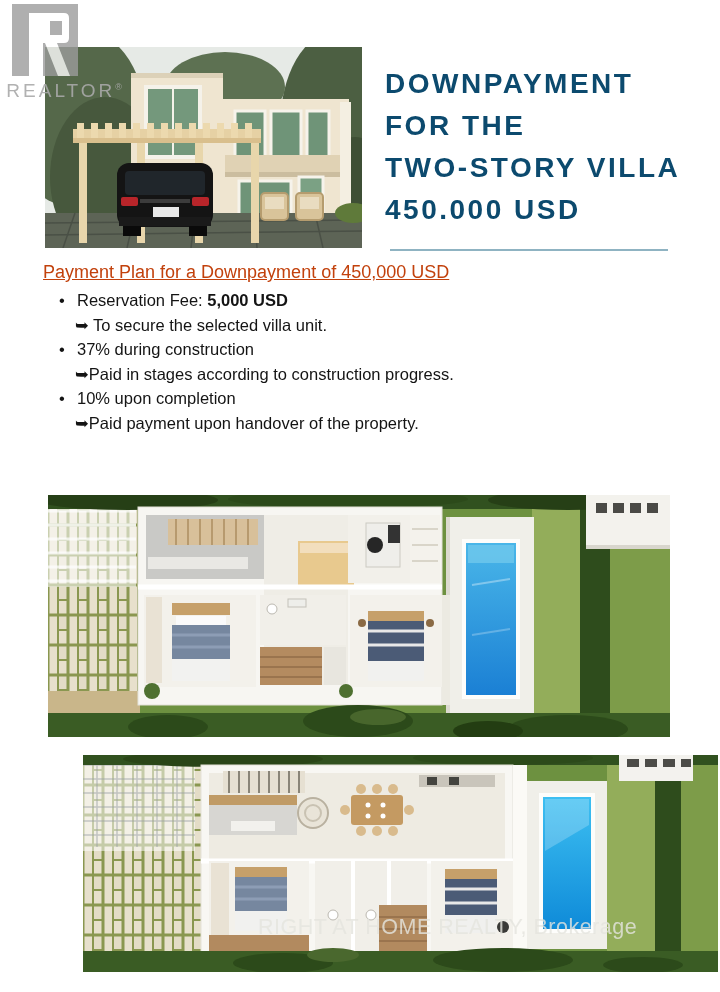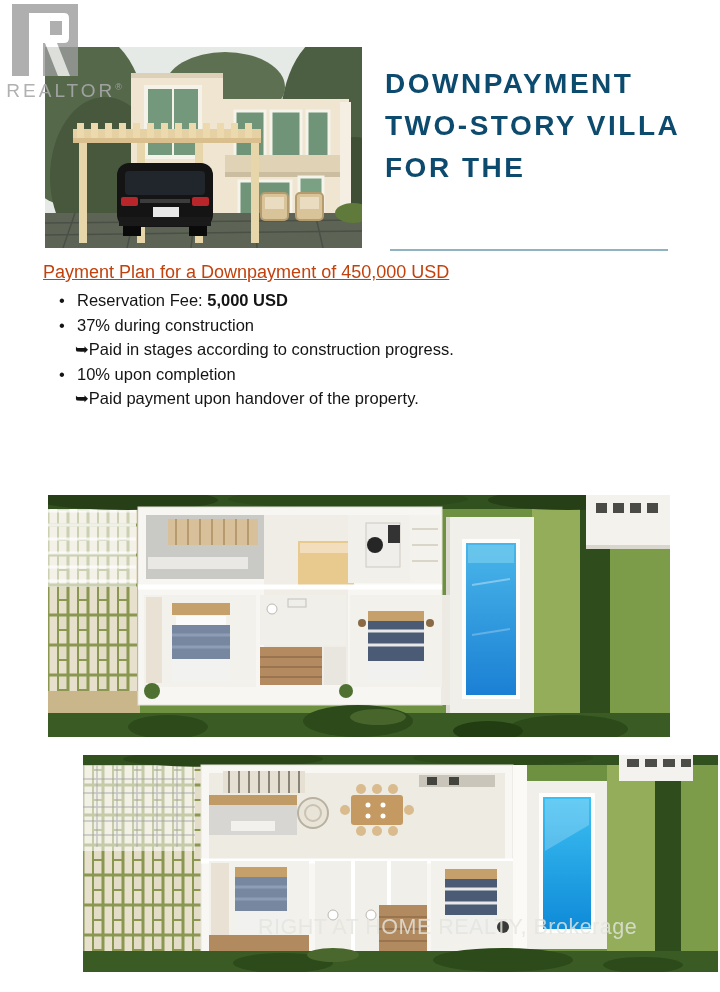--- a/index.html
+++ b/index.html
@@ -129,30 +129,32 @@
       <rect x="17" y="9" width="14" height="63" fill="#ffffff"></rect>
       <path d="M31 9 H52 Q57 9 57 14 V34 Q57 39 52 39 H31 Z" fill="#ffffff"></path>
       <rect x="38" y="17" width="12" height="14" fill="#9c9c9c"></rect>
       <polygon points="33,39 45,39 58,72 46,72" fill="#ffffff"></polygon>
     </svg>
     <div class="realtor-text"><span>REALTOR</span><sup>®</sup></div>
   </div>
 
   <div class="title">
     <div>DOWNPAYMENT</div>
+    <div>FOR THE</div>
     <div>TWO-STORY VILLA</div>
-    <div>FOR THE</div>
+    <div>450.000 USD</div>
   </div>
   <div class="title-rule"></div>
 
   <div class="pp">
     <div class="pp-heading">Payment Plan for a Downpayment of 450,000 USD</div>
     <ul class="pp-list">
       <li class="pp-item">
         <div class="main-line"><span>Reservation Fee: </span><span class="bold">5,000 USD</span></div>
+        <div class="sub-line">➥ To secure the selected villa unit.</div>
       </li>
       <li class="pp-item">
         <div class="main-line">37% during construction</div>
         <div class="sub-line">➥Paid in stages according to construction progress.</div>
       </li>
       <li class="pp-item">
         <div class="main-line">10% upon completion</div>
         <div class="sub-line">➥Paid payment upon handover of the property.</div>
       </li>
     </ul>

